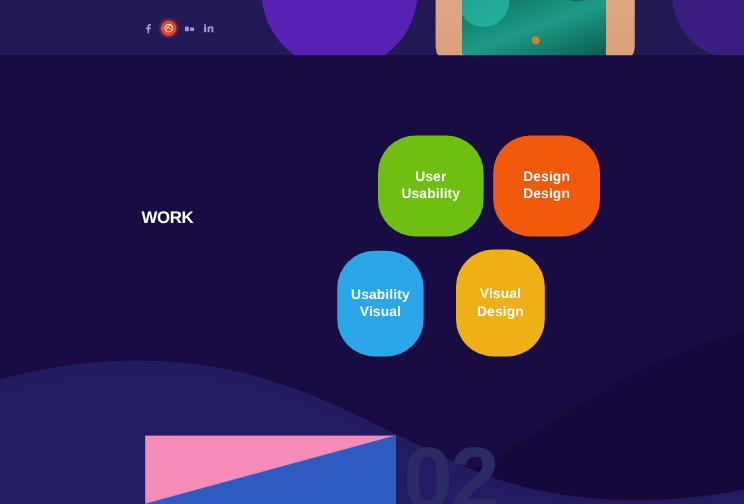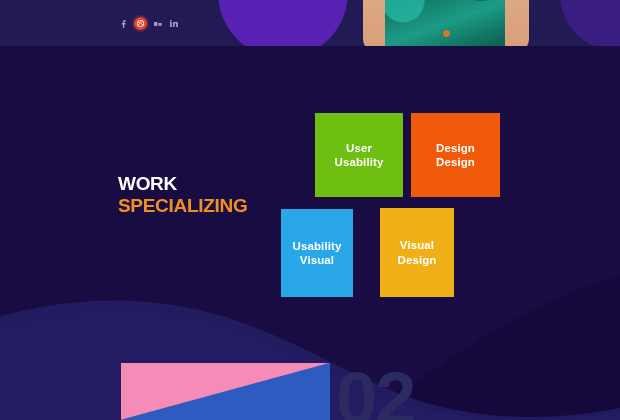--- a/index.html
+++ b/index.html
@@ -67,33 +67,33 @@
 
   
   .sec-work { position:absolute; left:118px; top:174px; }
   .num-wm {
     position:absolute; font-weight:bold; letter-spacing:-2px;
     color:#2b1f66; z-index:0; user-select:none;
   }
   .num-01 { left:92px; top:146px; font-size:78px; }
   .num-02 { left:336px; top:356px; font-size:74px; color:#2b2a63; }
   .head-line { position:relative; z-index:2; font-weight:bold; line-height:1.0; letter-spacing:-.3px; }
-  .head-work { font-size:19px; color:#ffffff; }
+  .head-work { font-size:14px; color:#ffffff; }
   .head-spec { font-size:19px; color:#f0911e; margin-top:3px; }
 
   
   .sec-latest { position:absolute; left:344px; top:379px; z-index:2; }
   .head-latest { font-size:19px; color:#ffffff; font-weight:bold; line-height:1.0; letter-spacing:-.3px;}
   .head-projects { font-size:19px; color:#7ac50f; font-weight:bold; line-height:1.0; margin-top:3px; letter-spacing:-.3px;}
 
   
   .tile {
     position:absolute; display:flex; align-items:center; justify-content:center;
     text-align:center; color:#ffffff; font-weight:bold; font-size:11.5px;
-    line-height:1.22; letter-spacing:.1px; z-index:3; padding:4px;
+    line-height:1.22; letter-spacing:.1px; z-index:3; padding:4px;border-radius:31px;
   }
   .tile-user   { left:315px; top:113px; width:88px; height:84px; background:#6fbe12; }
   .tile-design { left:411px; top:113px; width:89px; height:84px; background:#f05a0a; }
   .tile-usab   { left:281px; top:209px; width:72px; height:88px; background:#2aa7e8; }
   .tile-visual { left:380px; top:208px; width:74px; height:89px; background:#eeb016; }
 
   
   .proj-thumb {
     position:absolute; left:121px; top:363px; width:209px; height:57px;
     overflow:hidden; z-index:3;
@@ -148,21 +148,20 @@
       <svg width="8" height="7" viewBox="0 0 8 7">
           <rect x="0" y="2" width="1.8" height="5" fill="currentColor"></rect>
           <circle cx=".9" cy=".8" r=".85" fill="currentColor"></circle>
           <path d="M3 2h1.7v.8c.3-.6.9-.95 1.7-.95C7.5 1.85 8 2.6 8 4v3H6.2V4.3c0-.7-.25-1-.8-1-.5 0-.8.35-.8 1V7H3z" fill="currentColor"></path>
         </svg>
     </span>
   </div>
 
   <div class="sec-work">
     <div class="head-line head-work">WORK</div>
-    <div class="head-line head-spec">SPECIALIZING</div>
   </div>
 
   <div class="tile tile-user">
     <span>
       <span>User</span><br>
       <span>Usability</span>
     </span>
   </div>
   <div class="tile tile-design">
     <span>

